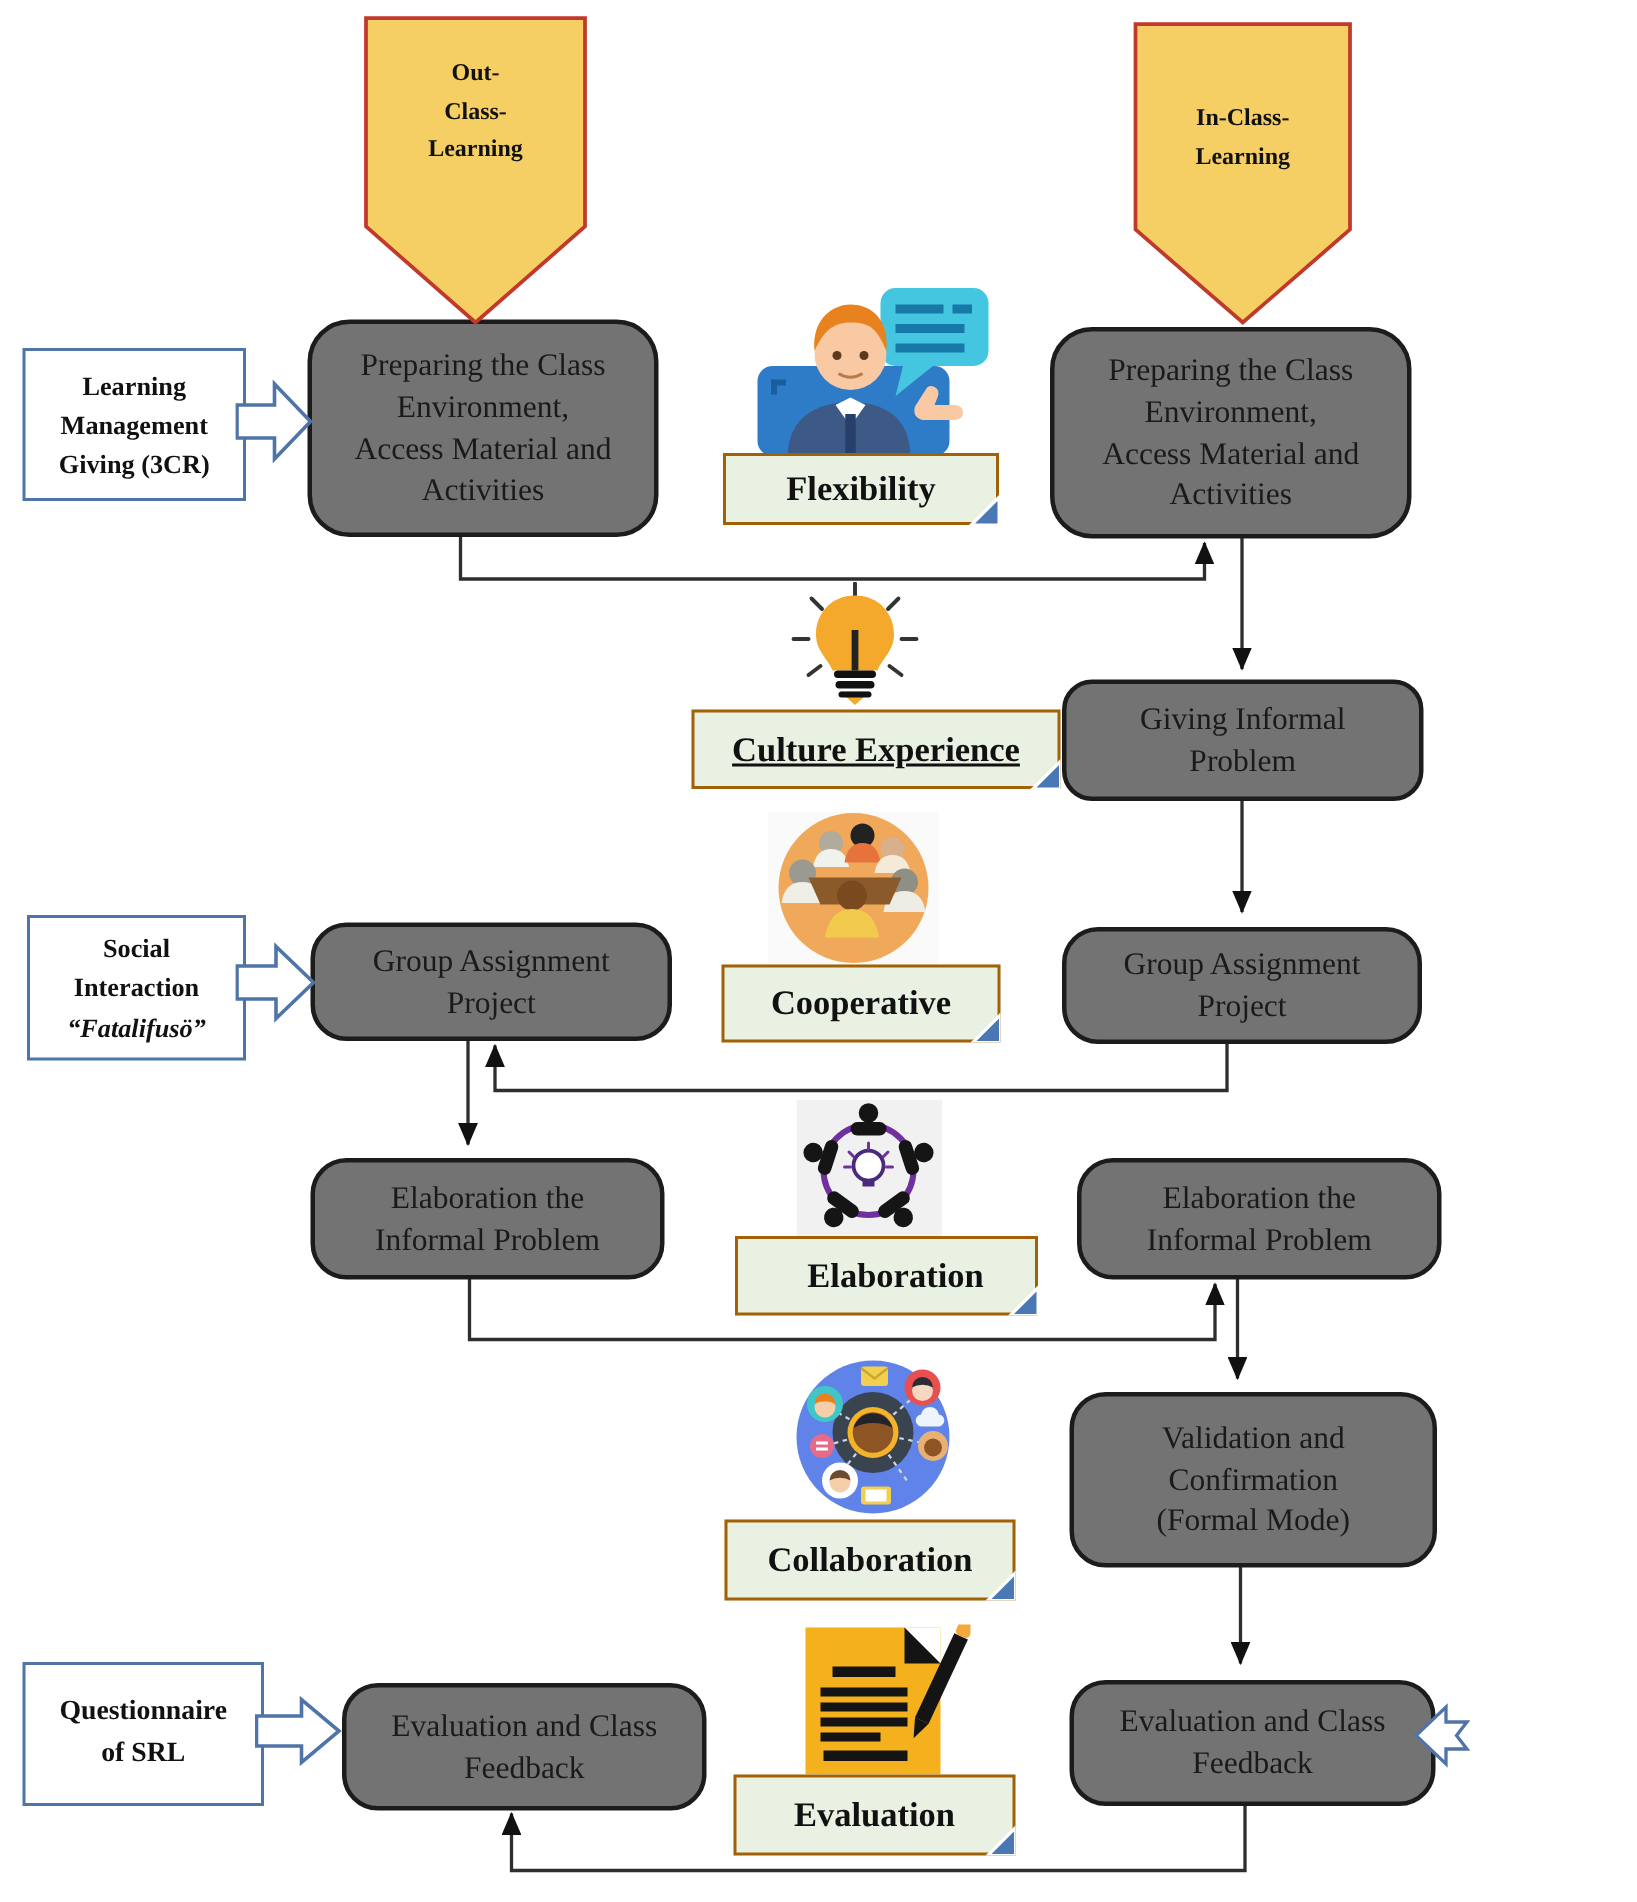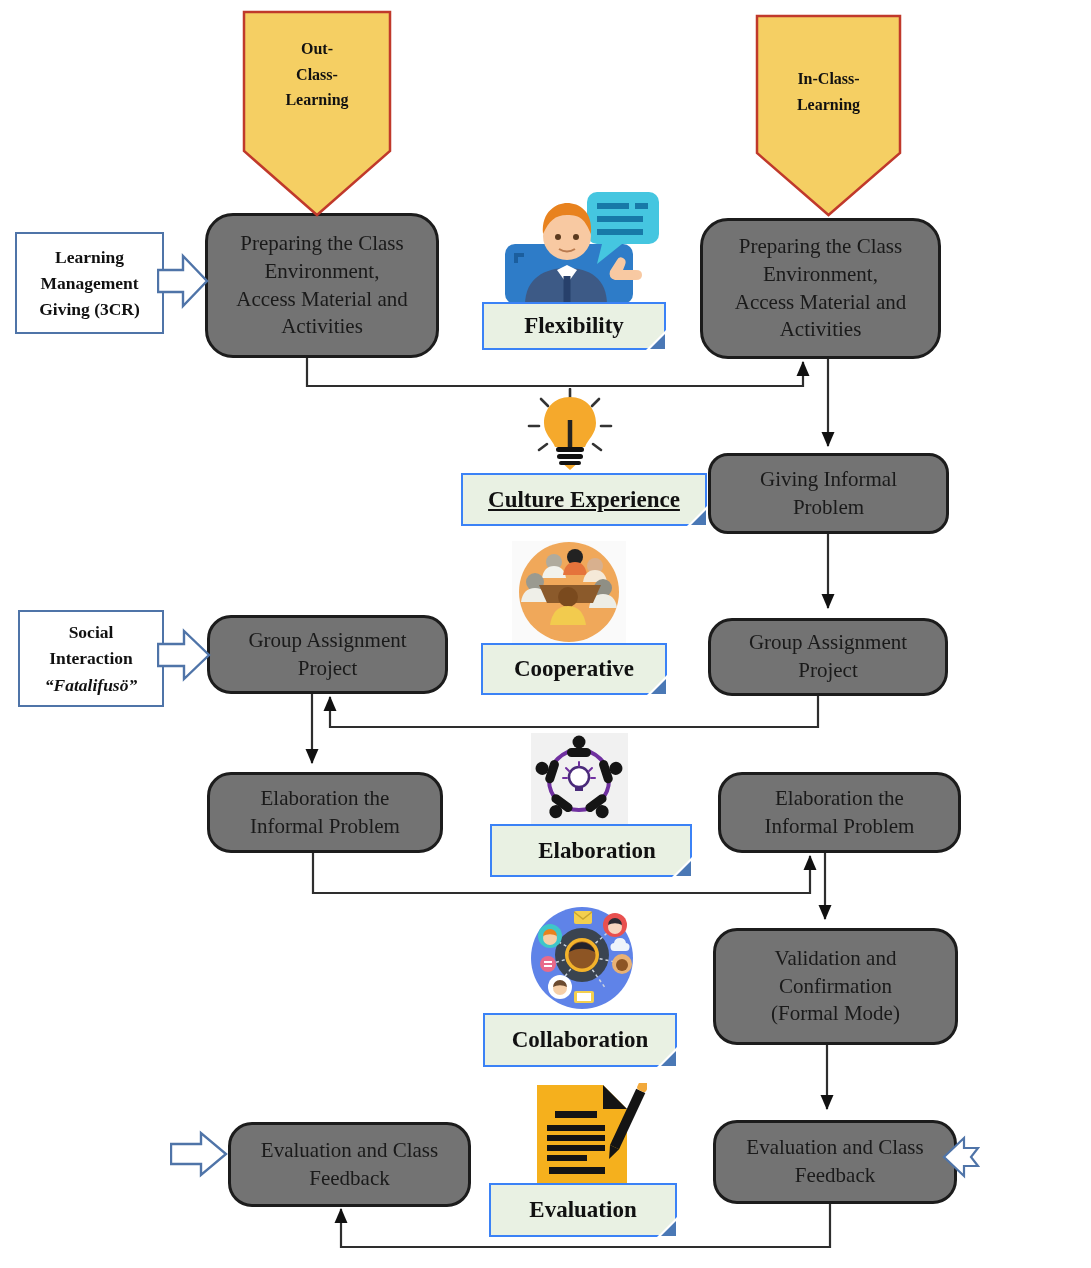--- a/index.html
+++ b/index.html
@@ -8,21 +8,21 @@
   
   .process{position:absolute;border:3px solid #1c1c1c;border-radius:24px;background:#737373;
            display:flex;align-items:center;justify-content:center;text-align:center;
            font-size:21px;line-height:1.32;white-space:pre-line;color:#1a1a1a;z-index:2;}
   
   .input-box{position:absolute;border:2px solid #4f74a8;background:#fff;z-index:2;
              display:flex;flex-direction:column;align-items:center;justify-content:center;
              text-align:center;font-weight:bold;font-size:17.5px;line-height:1.5;}
   .input-box .ital{font-style:italic;}
   
-  .phase-label{position:absolute;border:2px solid #3b82f6;background:#e9f1e3;z-index:3;
+  .phase-label{position:absolute;border:2px solid #a16207;background:#e9f1e3;z-index:3;
                display:flex;align-items:center;justify-content:center;
                font-weight:bold;font-size:23px;color:#111;}
   .fold{position:absolute;right:-1px;bottom:-1px;width:0;height:0;
         border-left:15px solid transparent;border-bottom:15px solid #4a78b5;}
   .fold-notch{position:absolute;right:-2px;bottom:-2px;width:0;height:0;
         border-left:20px solid transparent;border-bottom:20px solid #ffffff;}
   
   .banner{position:absolute;z-index:4;}
   .banner-text{position:absolute;left:0;right:0;text-align:center;font-weight:bold;
                font-size:16px;line-height:1.6;white-space:pre-line;color:#111;}
@@ -111,20 +111,24 @@
     <div>Management</div>
     <div>Giving (3CR)</div>
   </div>
 
   <div class="input-box" style="left:18px;top:610px;width:142px;height:93px;">
     <div>Social</div>
     <div>Interaction</div>
     <div class="ital">“Fatalifusö”</div>
   </div>
 
+  <div class="input-box" style="left:15px;top:1108px;width:157px;height:92px;font-size:18.5px;">
+    <div>Questionnaire</div>
+    <div>of SRL</div>
+  </div>
 
 
   <svg class="block-arrow" style="left:157px;top:253px;" width="52" height="56" viewBox="0 0 52 56">
     <polygon points="1,17 26,17 26,3 50,28 26,53 26,39 1,39" fill="#fff" stroke="#4f74a8" stroke-width="2.4"></polygon>
   </svg>
   <svg class="block-arrow" style="left:157px;top:628px;" width="54" height="54" viewBox="0 0 54 54">
     <polygon points="1,16 27,16 27,3 52,27 27,51 27,38 1,38" fill="#fff" stroke="#4f74a8" stroke-width="2.4"></polygon>
   </svg>
   <svg class="block-arrow" style="left:170px;top:1130px;" width="58" height="48" viewBox="0 0 58 48">
     <polygon points="1,14 31,14 31,3 56,24 31,45 31,34 1,34" fill="#fff" stroke="#4f74a8" stroke-width="2.4"></polygon>

